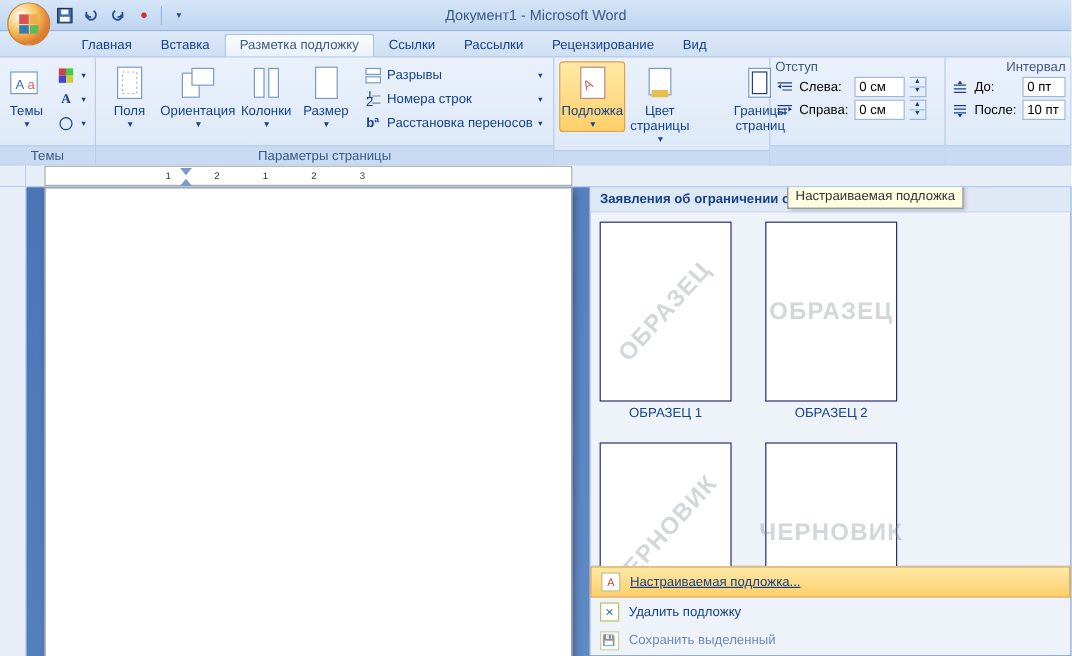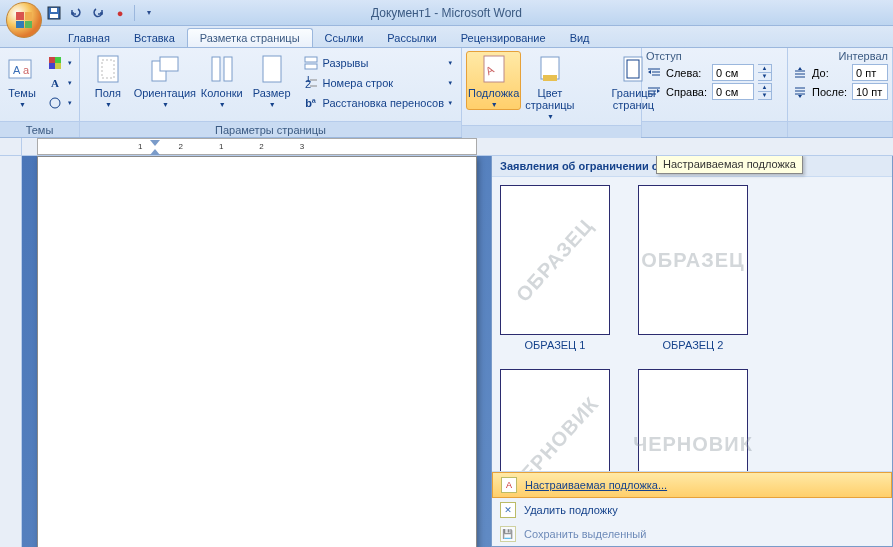--- a/index.html
+++ b/index.html
@@ -107,21 +107,21 @@
     <span class="qat-ic" style="color:#c33;">●</span>
     <span class="qat-sep"></span>
     <span class="qat-ic" style="font-size:8px;">▾</span>
   </div>
   <div class="title-text">Документ1 - Microsoft Word</div>
 </div>
 
 <div class="tabs">
   <div class="tab">Главная</div>
   <div class="tab">Вставка</div>
-  <div class="tab active">Разметка страницы</div>
+  <div class="tab active">Разметка подложку</div>
   <div class="tab">Ссылки</div>
   <div class="tab">Рассылки</div>
   <div class="tab">Рецензирование</div>
   <div class="tab">Вид</div>
 </div>
 
 <div class="ribbon">
 
   <div class="group" style="width:80px;">
     <div class="group-body">

